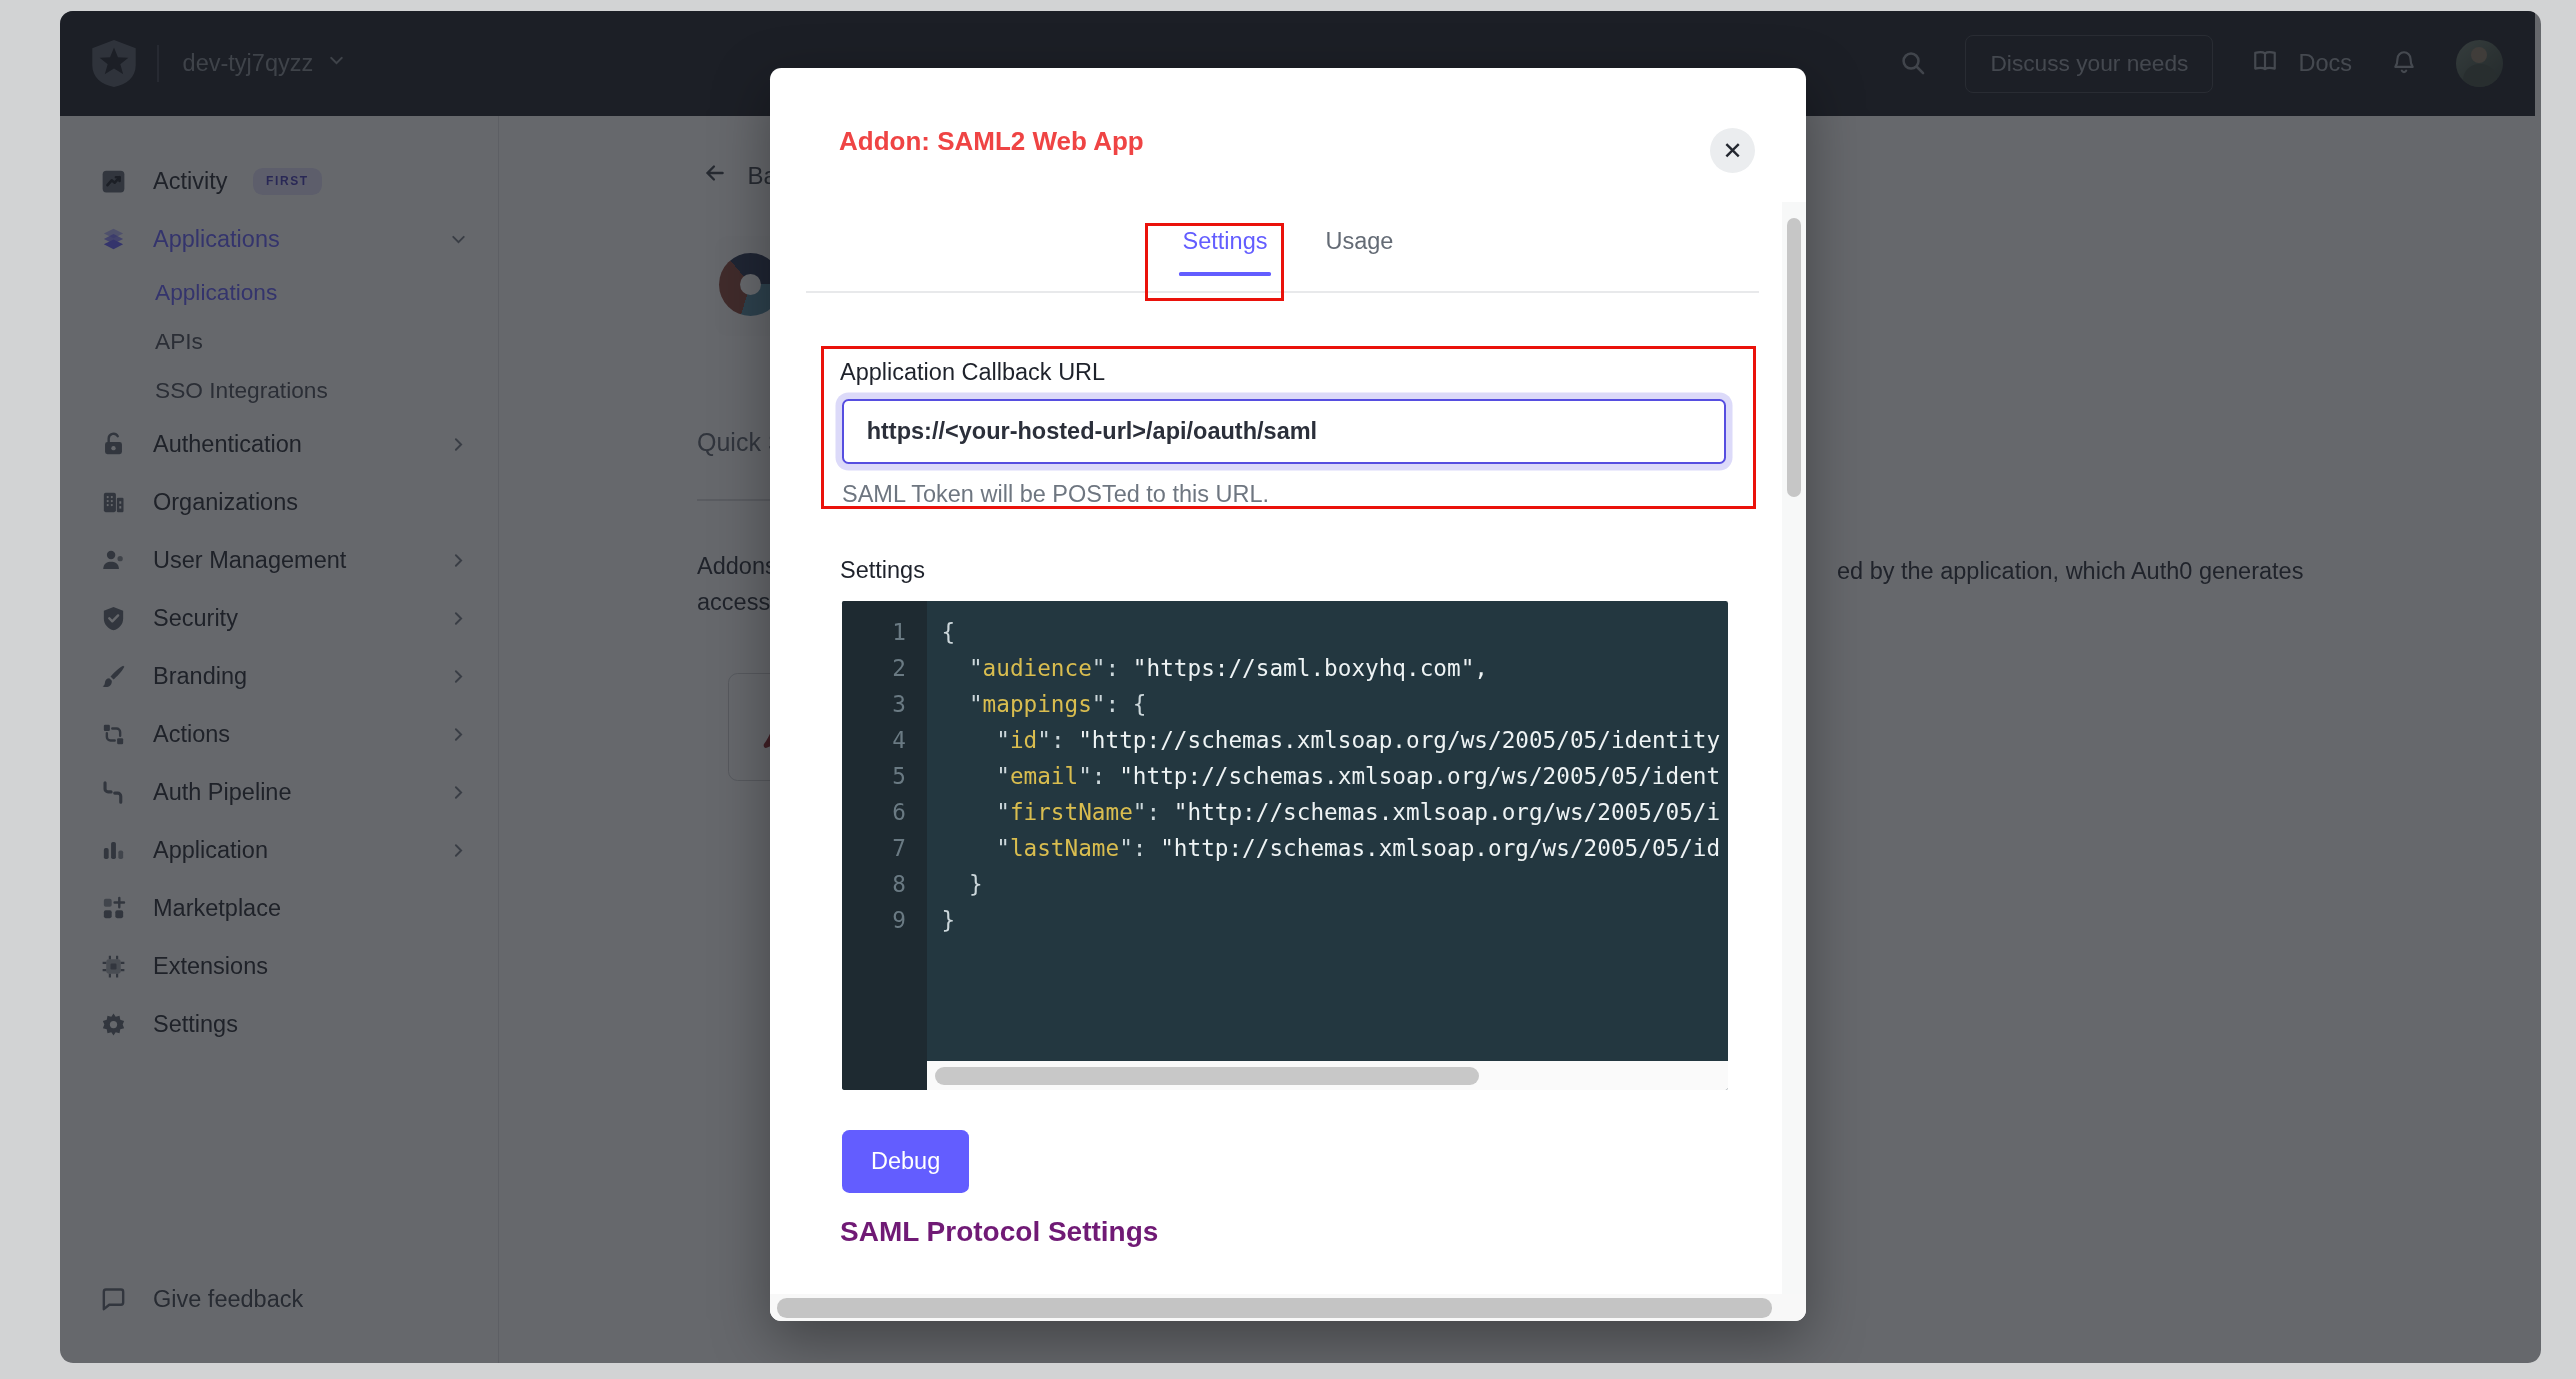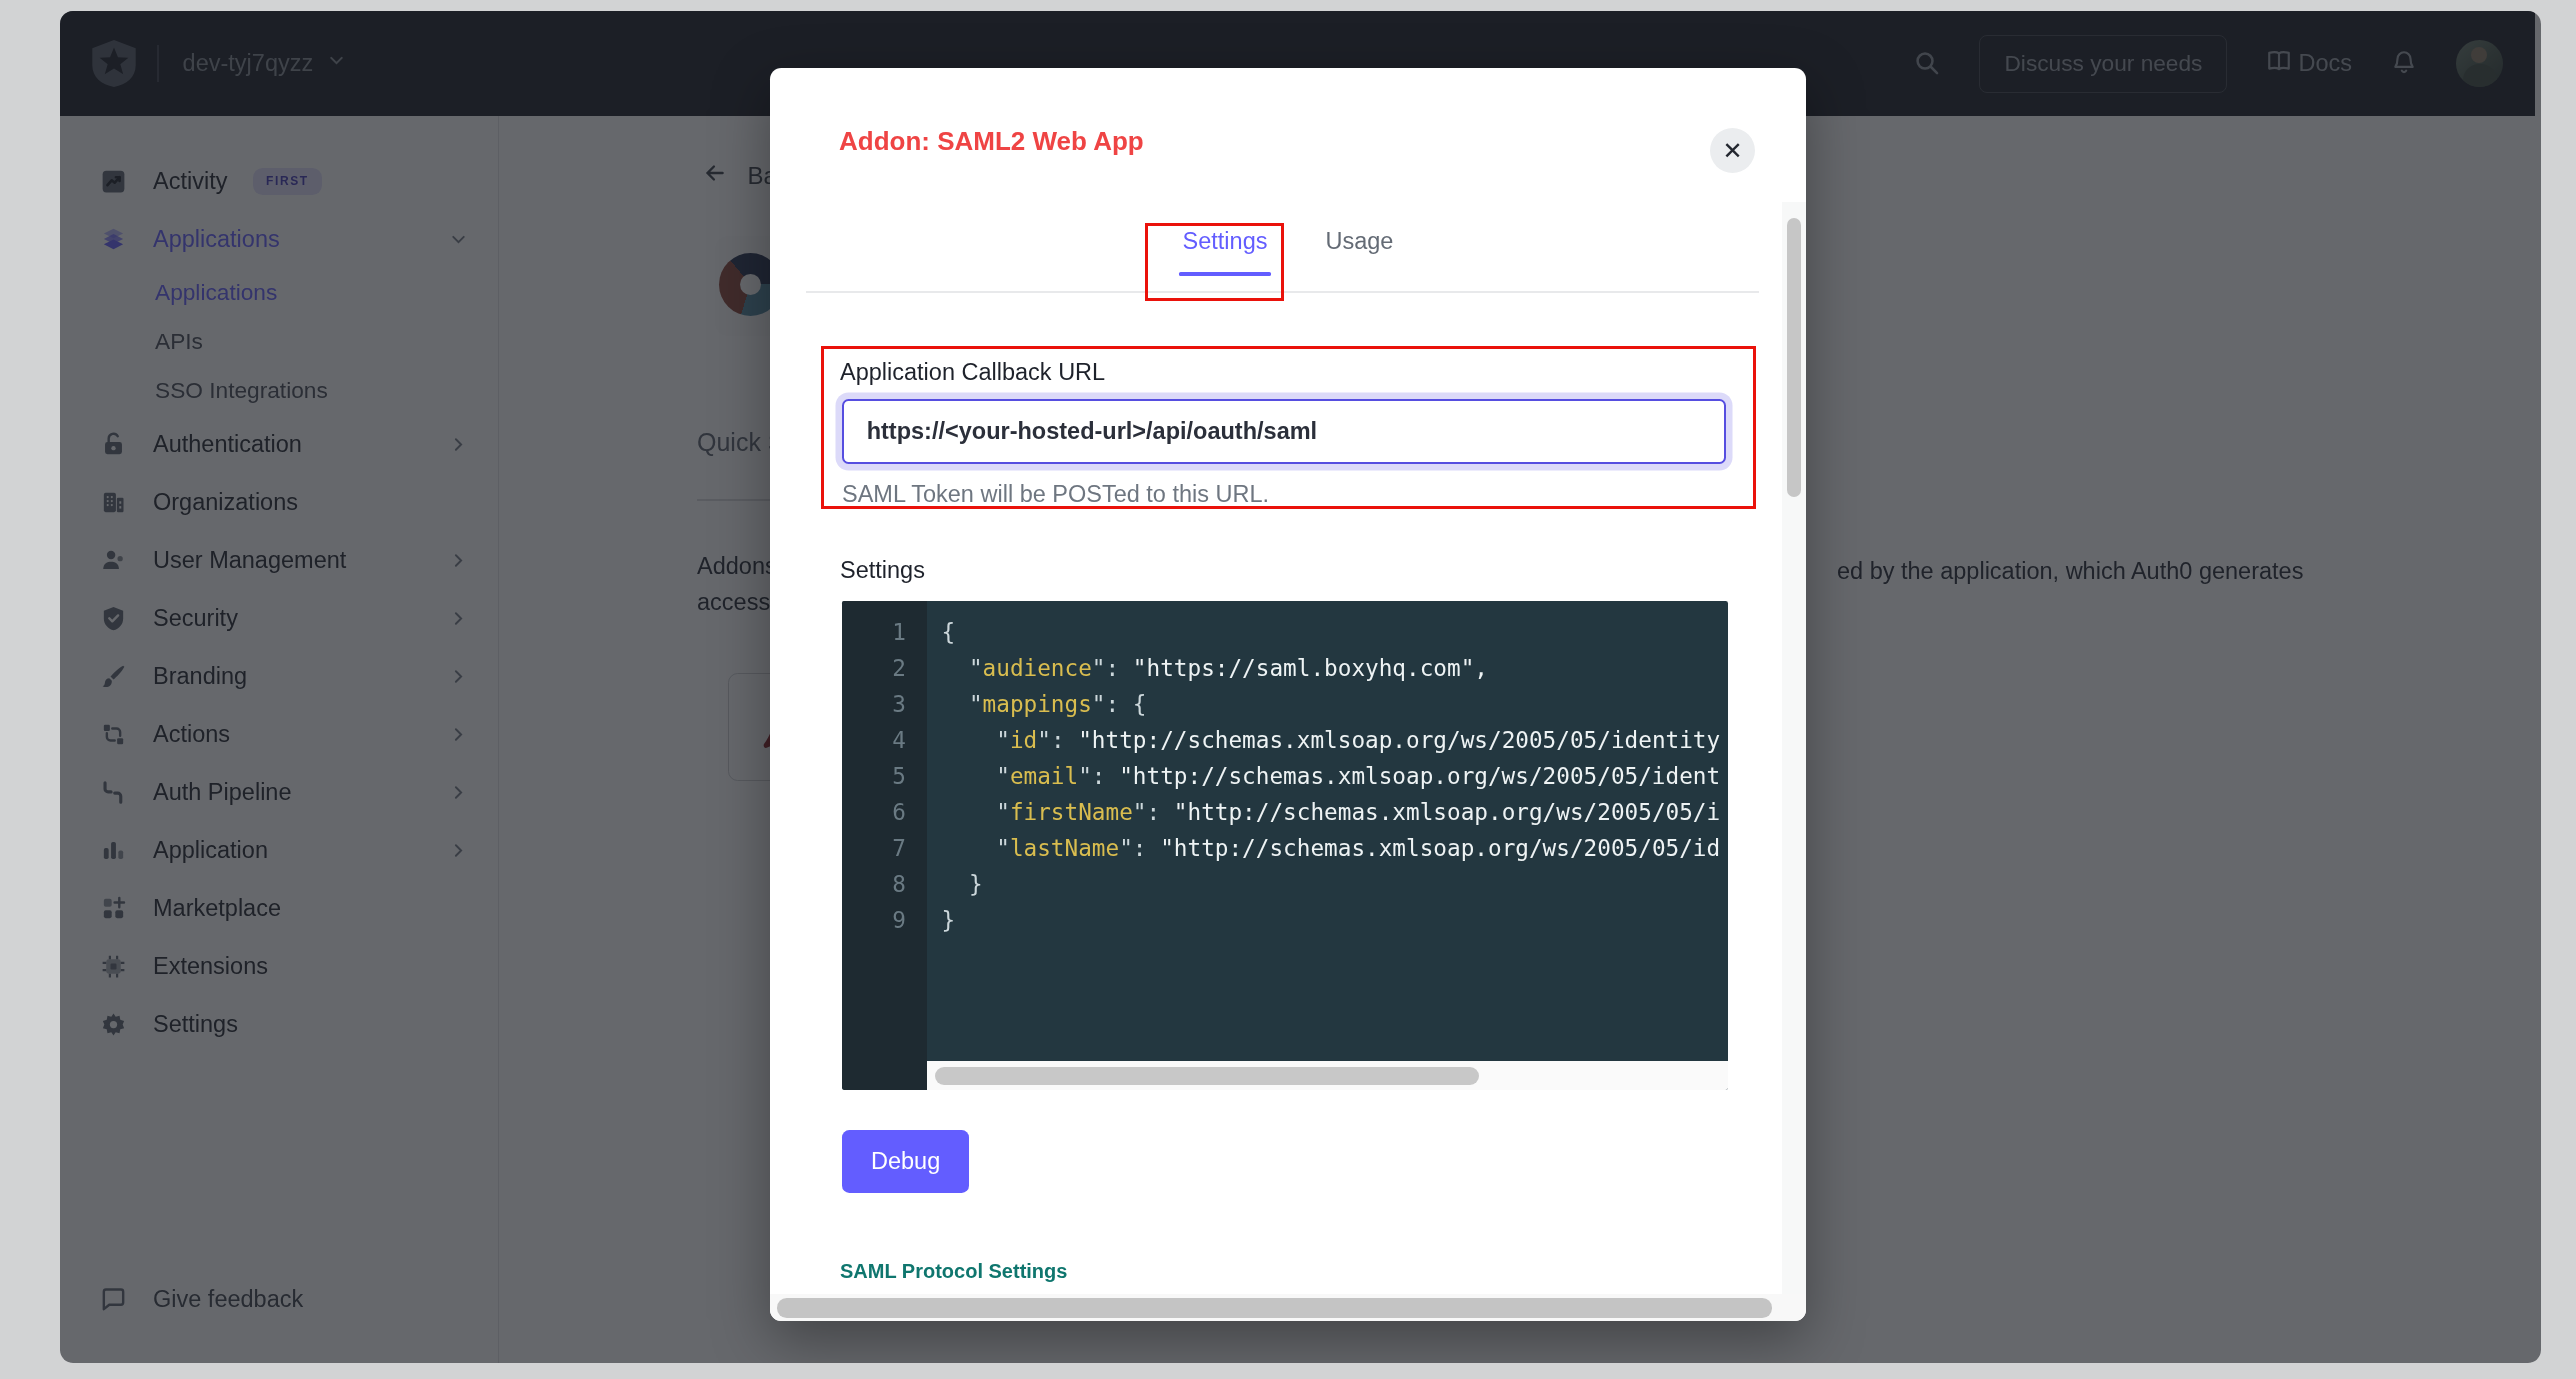--- a/index.html
+++ b/index.html
@@ -10,21 +10,21 @@
 
   
   .topbar { position:absolute; left:0; top:0; right:6px; height:105px; background:var(--topbar-bg);
             display:flex; align-items:center; padding:0 32px; z-index:1; }
   .logo-wrap { width:44px; height:47px; display:flex; align-items:center; }
   .tb-divider { width:1.6px; height:37px; background:#3b404b; margin:0 24px 0 21px; }
   .tenant { display:flex; align-items:center; gap:13px; color:#858b94; font-size:23.5px; cursor:pointer; }
   .tb-right { margin-left:auto; display:flex; align-items:center; gap:39px; }
   .discuss-btn { border:1.6px solid #42464f; border-radius:8px; padding:14.6px 24px; color:#979da6;
                  font-size:22.7px; background:transparent; cursor:pointer; font-family:inherit; }
-  .docs { display:flex; align-items:center; gap:6px; color:#9aa0a8; font-size:23.5px; cursor:pointer; }
+  .docs { display:flex; align-items:center; gap:20px; color:#9aa0a8; font-size:23.5px; cursor:pointer; }
   .avatar { width:47px; height:47px; border-radius:50%; overflow:hidden; cursor:pointer;
             background:linear-gradient(140deg,#6a7a6e 0%,#49584e 55%,#32403a 100%); position:relative; }
   .avatar::before { content:""; position:absolute; left:15.4px; top:6.5px; width:16px; height:16px;
             border-radius:50%; background:#8a7a64; }
   .avatar::after { content:""; position:absolute; left:6.5px; top:24px; width:34px; height:27.5px;
             border-radius:16px 16px 0 0; background:#3f4d42; }
 
   
   .body { position:absolute; left:0; top:105px; right:0; bottom:0; background:#ffffff; }
   .sidebar { position:absolute; left:0; top:0; bottom:0; width:439px; border-right:1.6px solid #e2e3e5;
@@ -96,21 +96,21 @@
   .code { padding-left:14.6px; }
   .tok-pu  { color:#ccd7db; }
   .tok-key { color:var(--ed-key); }
   .tok-val { color:#eef3f4; }
   .ed-hscroll { position:absolute; left:85px; right:0; bottom:0; height:29px; background:#fafafa; }
   .ed-hthumb { position:absolute; left:8px; top:5.7px; width:544px; height:18px; border-radius:9px; background:#c8c8c8; }
 
   .debug-btn { position:absolute; left:72px; top:1062px; background:var(--accent); color:#fff;
                border:none; border-radius:7.3px; font-size:23.5px; font-weight:500; padding:18px 29px;
                cursor:pointer; font-family:inherit; }
-  .proto-label { position:absolute; left:70px; top:1192px; font-size:20px; font-weight:700; color:#0f766e; }
+  .proto-label { position:absolute; left:70px; top:1148px; font-size:28px; font-weight:700; color:#701a75; }
 
   .m-vtrack { position:absolute; right:0; top:134px; bottom:27.5px; width:24px; background:#f7f8f8; }
   .m-vthumb { position:absolute; right:4.9px; top:16px; width:14.6px; height:279px; border-radius:7.3px; background:#c6c6c6; }
   .m-htrack { position:absolute; left:0; right:0; bottom:0; height:27px; background:#f8f8f8;
               border-radius:0 0 11.3px 11.3px; }
   .m-hthumb { position:absolute; left:7.3px; top:4px; width:995px; height:19.4px; border-radius:9.7px; background:#c4c4c4; }
 </style>
 </head>
 <body>
 

